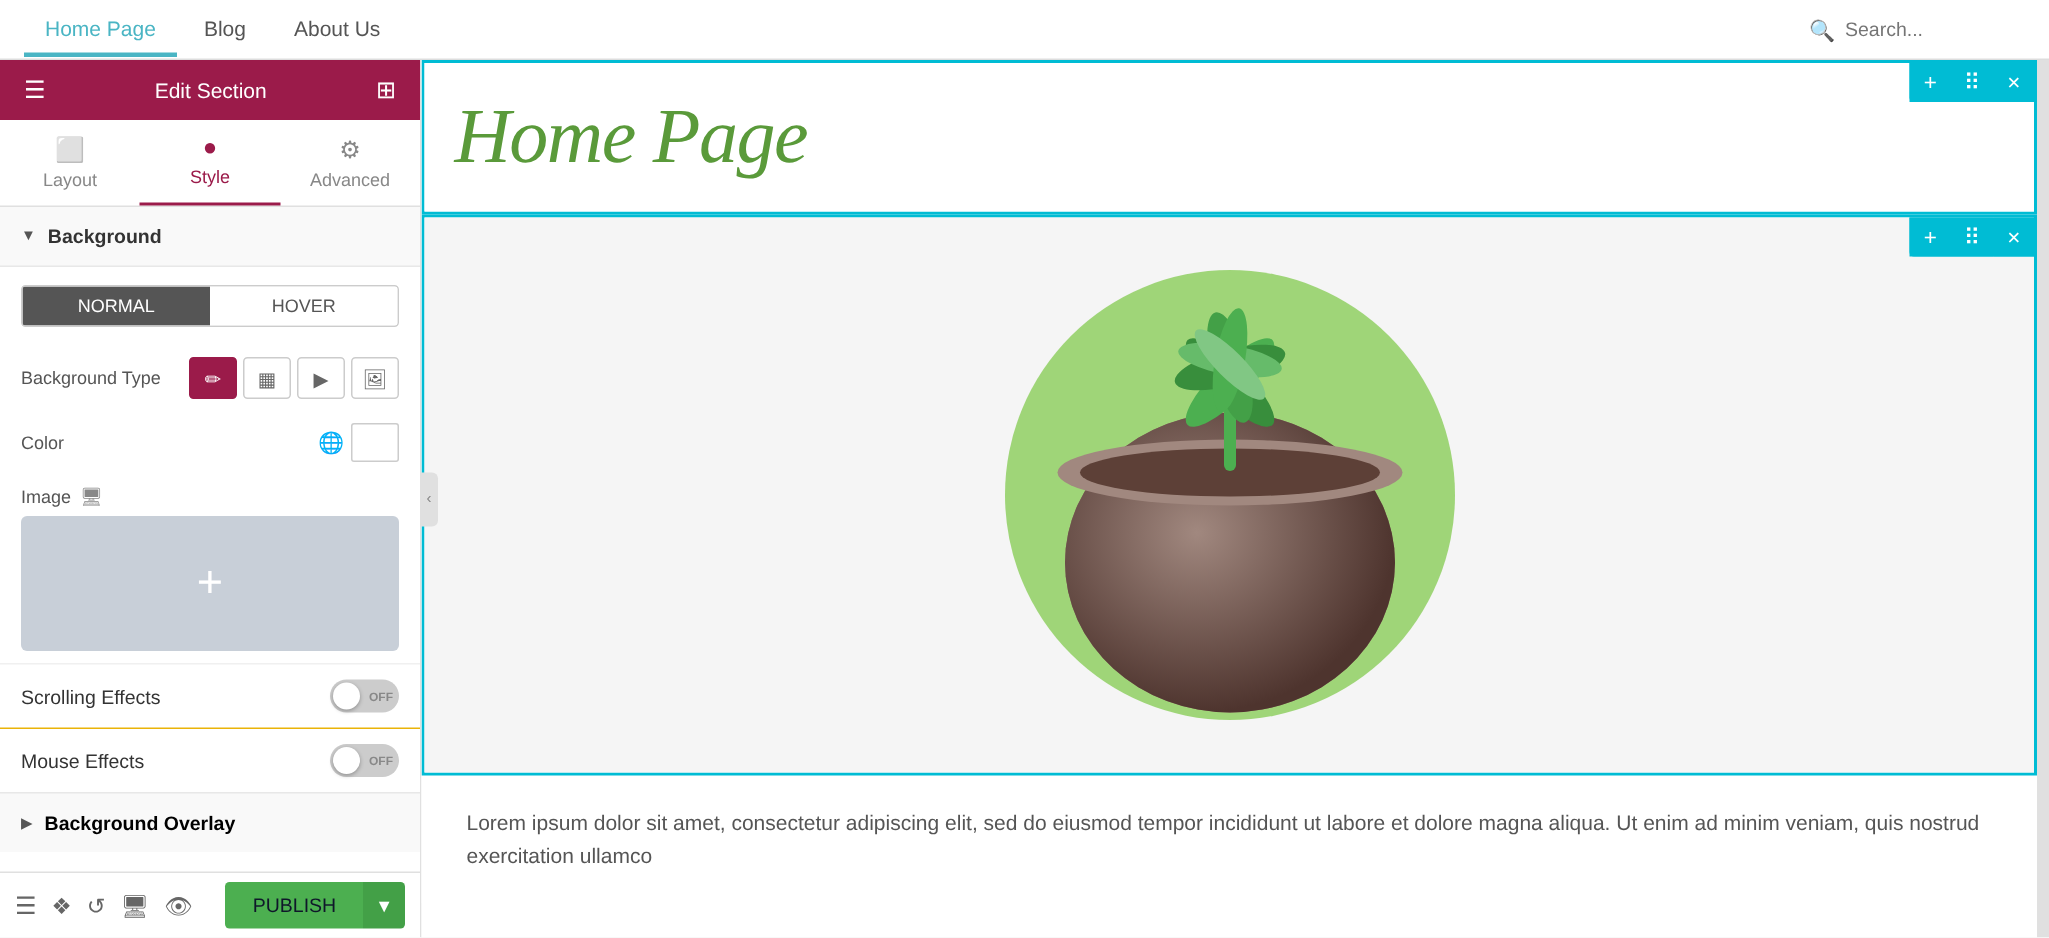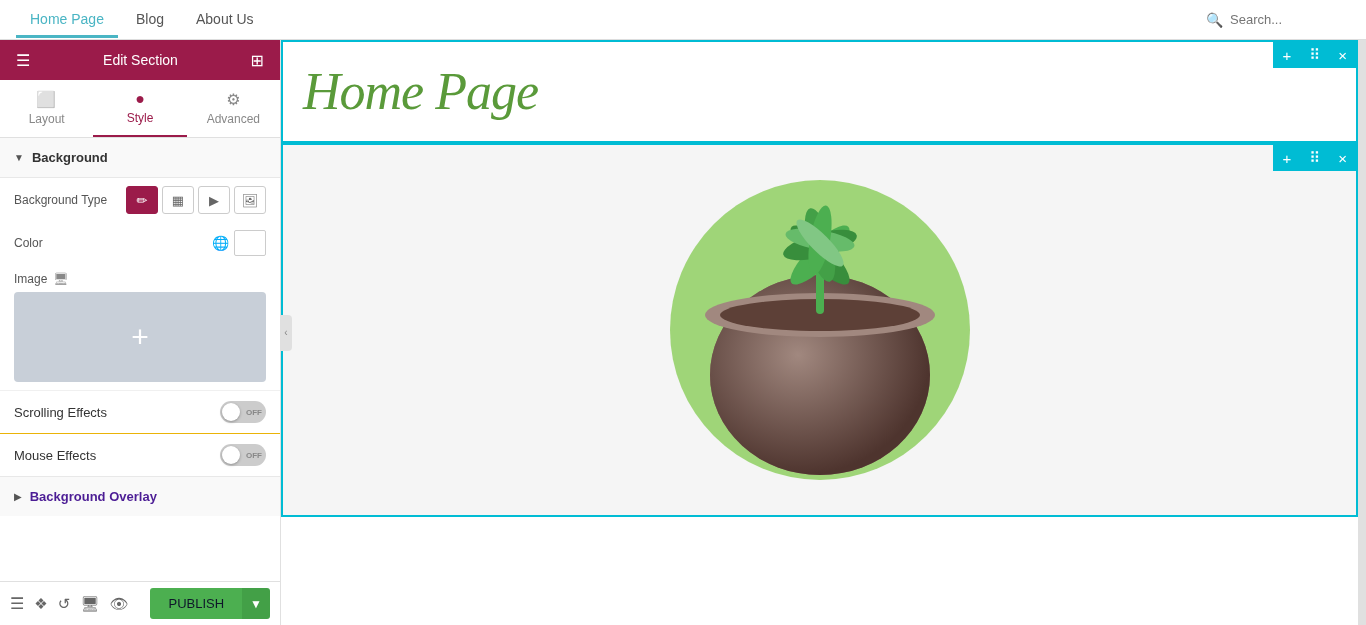--- a/index.html
+++ b/index.html
@@ -45,20 +45,24 @@
       </div>
     </div>
 
     <div style="flex:1; overflow-y:auto;">
 
       <div style="display:flex; align-items:center; padding:12px 14px; cursor:pointer; border-bottom:1px solid #e8e8e8; background:#f9f9f9;">
         <span style="margin-right:8px; font-size:10px; color:#555;">▼</span>
         <span style="font-size:13px; font-weight:bold; color:#333;">Background</span>
       </div>
 
+      <div style="display:flex; margin:12px 14px; border:1px solid #ccc; border-radius:3px; overflow:hidden;">
+        <div style="flex:1; text-align:center; padding:6px 0; font-size:12px; cursor:pointer; background:#555; color:#fff;">NORMAL</div>
+        <div style="flex:1; text-align:center; padding:6px 0; font-size:12px; cursor:pointer; background:#fff; color:#555;">HOVER</div>
+      </div>
 
       <div style="display:flex; align-items:center; padding:8px 14px;">
         <span style="font-size:12px; color:#555; flex:1;">Background Type</span>
         <div style="display:flex; gap:4px;">
           <div style="width:32px; height:28px; border:1px solid #9b1b4a; border-radius:3px; display:flex; align-items:center; justify-content:center; cursor:pointer; background:#9b1b4a; color:#fff; font-size:13px;">✏</div>
           <div style="width:32px; height:28px; border:1px solid #ccc; border-radius:3px; display:flex; align-items:center; justify-content:center; cursor:pointer; background:#fff; color:#666; font-size:13px;">▦</div>
           <div style="width:32px; height:28px; border:1px solid #ccc; border-radius:3px; display:flex; align-items:center; justify-content:center; cursor:pointer; background:#fff; color:#666; font-size:13px;">▶</div>
           <div style="width:32px; height:28px; border:1px solid #ccc; border-radius:3px; display:flex; align-items:center; justify-content:center; cursor:pointer; background:#fff; color:#666; font-size:13px;">🖼</div>
         </div>
       </div>
@@ -96,21 +100,21 @@
         <div style="position:relative; width:46px; height:22px; cursor:pointer;">
           <div style="width:46px; height:22px; background:#ccc; border-radius:11px; display:flex; align-items:center; position:relative;">
             <div style="width:18px; height:18px; background:#fff; border-radius:50%; position:absolute; left:2px; top:2px; box-shadow:0 1px 3px rgba(0,0,0,0.3);"></div>
             <span style="position:absolute; right:4px; font-size:8px; color:#888; font-weight:bold;">OFF</span>
           </div>
         </div>
       </div>
 
       <div style="display:flex; align-items:center; padding:12px 14px; cursor:pointer; border-top:1px solid #e8e8e8; background:#f9f9f9;">
         <span style="margin-right:8px; font-size:10px; color:#555;">▶</span>
-        <span style="font-size:13px; font-weight:bold; color:#4c1d95;">Background Overlay</span>
+        <span style="font-size:13px; font-weight:bold; color:#000000;">Background Overlay</span>
       </div>
 
     </div>
 
     <div style="background:#fff; border-top:1px solid #e0e0e0; display:flex; align-items:center; padding:0 10px; height:44px; flex-shrink:0; gap:10px;">
       <span style="font-size:16px; color:#666; cursor:pointer;">☰</span>
       <span style="font-size:15px; color:#666; cursor:pointer;">❖</span>
       <span style="font-size:15px; color:#666; cursor:pointer;">↺</span>
       <span style="font-size:15px; color:#666; cursor:pointer;">🖥</span>
       <span style="font-size:15px; color:#666; cursor:pointer;">👁</span>
@@ -167,18 +171,21 @@
           <defs>
             <radialGradient id="potGrad" cx="40%" cy="40%" r="60%">
               <stop offset="0%" stop-color="#a1887f"></stop>
               <stop offset="100%" stop-color="#4e342e"></stop>
             </radialGradient>
           </defs>
         </svg>
       </div>
     </div>
 
+    <div style="padding:20px 30px; background:#fff;">
+      <p style="font-size:14px; color:#555; line-height:1.6;">Lorem ipsum dolor sit amet, consectetur adipiscing elit, sed do eiusmod tempor incididunt ut labore et dolore magna aliqua. Ut enim ad minim veniam, quis nostrud exercitation ullamco</p>
+    </div>
 
   </div>
 
   <div style="width:8px; background:#e0e0e0; flex-shrink:0;"></div>
 
 </div>
 
 </body></html>

